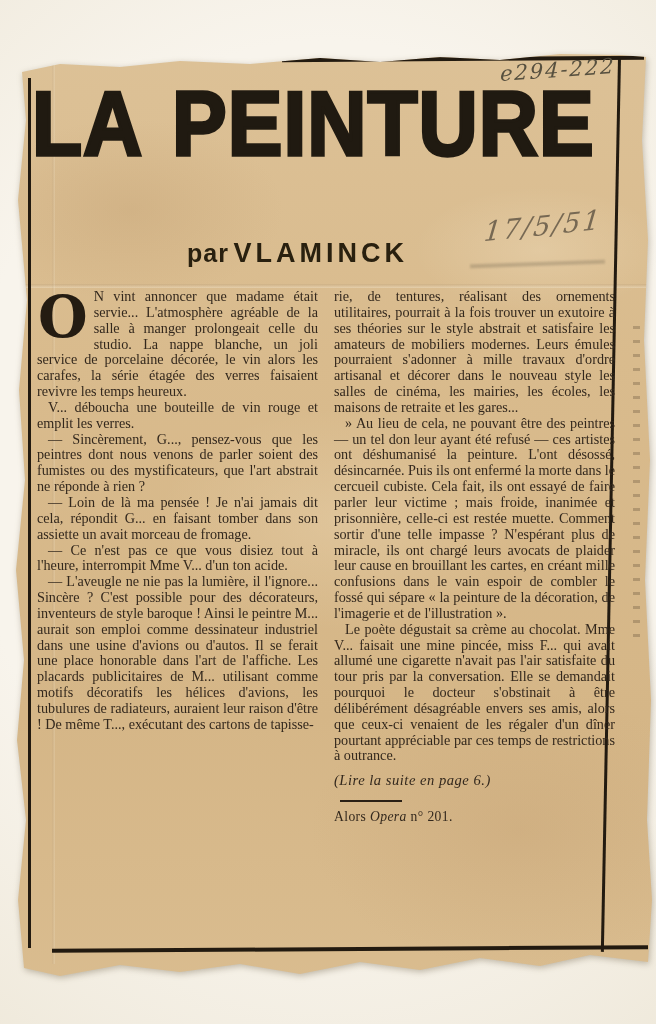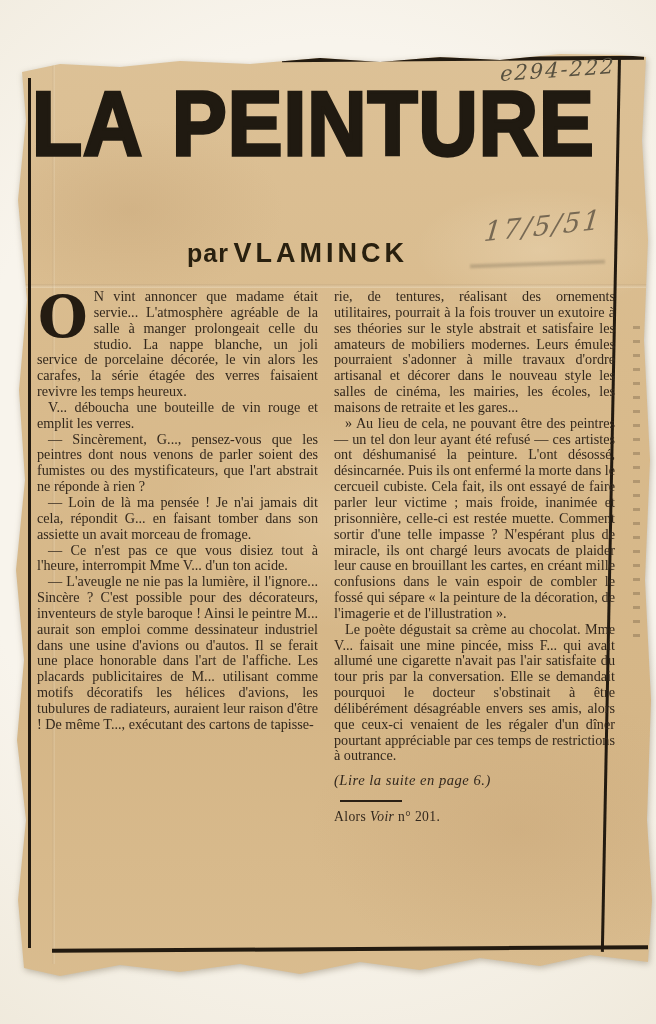--- a/index.html
+++ b/index.html
@@ -164,20 +164,20 @@
         <div class="col">
           <p class="lead">rie, de tentures, réalisant des ornements utilitaires, pourrait à la fois trouver un exutoire à ses théories sur le style abstrait et satisfaire les amateurs de mobiliers modernes. Leurs émules pourraient s'adonner à mille travaux d'ordre artisanal et décorer dans le nouveau style les salles de cinéma, les mairies, les écoles, les maisons de retraite et les gares...</p>
           <p>» Au lieu de cela, ne pouvant être des peintres — un tel don leur ayant été refusé — ces artistes ont déshumanisé la peinture. L'ont désossé, désincarnée. Puis ils ont enfermé la morte dans le cercueil cubiste. Cela fait, ils ont essayé de faire parler leur victime ; mais froide, inanimée et prisonnière, celle-ci est restée muette. Comment sortir d'une telle impasse ? N'espérant plus de miracle, ils ont chargé leurs avocats de plaider leur cause en brouillant les cartes, en créant mille confusions dans le vain espoir de combler le fossé qui sépare « la peinture de la décoration, de l'imagerie et de l'illustration ».</p>
           <p>Le poète dégustait sa crème au chocolat. Mme V... faisait une mine pincée, miss F... qui avait allumé une cigarette n'avait pas l'air satisfaite du tour pris par la conversation. Elle se demandait pourquoi le docteur s'obstinait à être délibérément désagréable envers ses amis, alors que ceux-ci venaient de les régaler d'un dîner pourtant appréciable par ces temps de restrictions à outrance.</p>
 
           <p class="continuation">(Lire la suite en page 6.)</p>
 
           <div class="footnote-sep"></div>
 
           <p class="footnote">
-            <span>Alors </span><span class="it">Voir</span><span> n° 201.</span>
+            <span>Alors </span><span class="it">Opera</span><span> n° 201.</span>
           </p>
         </div>
 
       </div>
     </div>
   </div>
 </div>
 
 </body></html>

